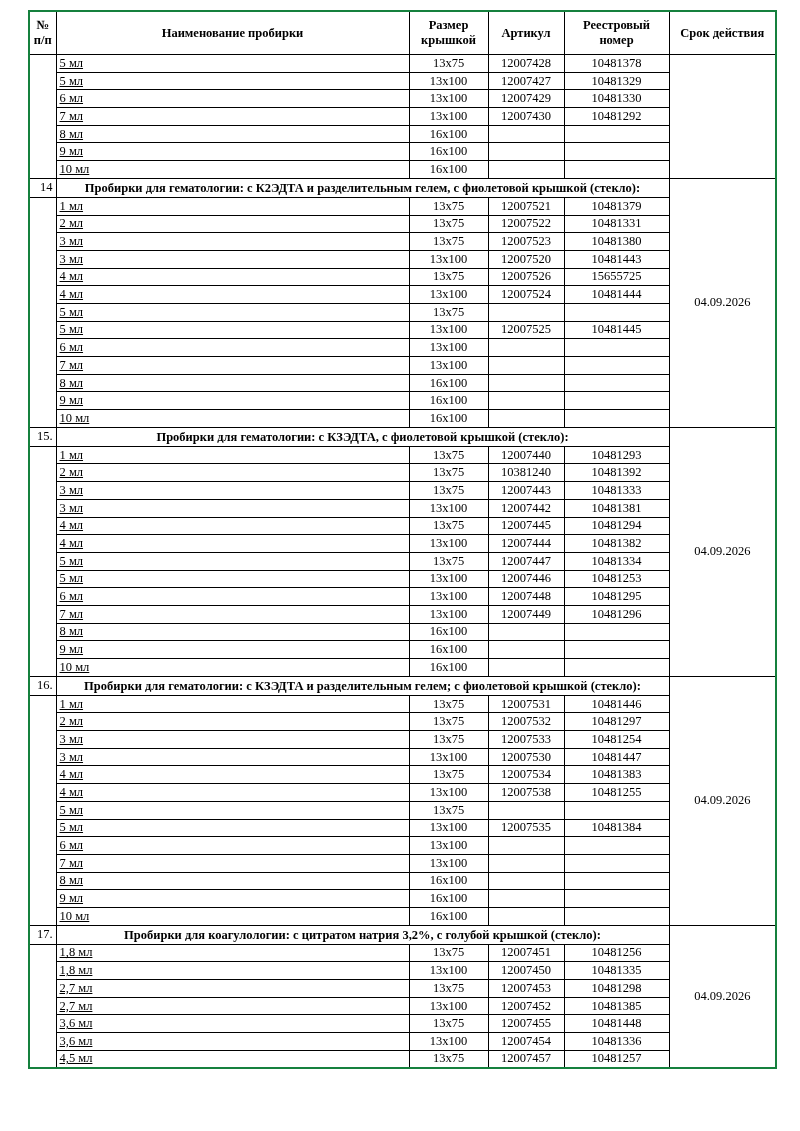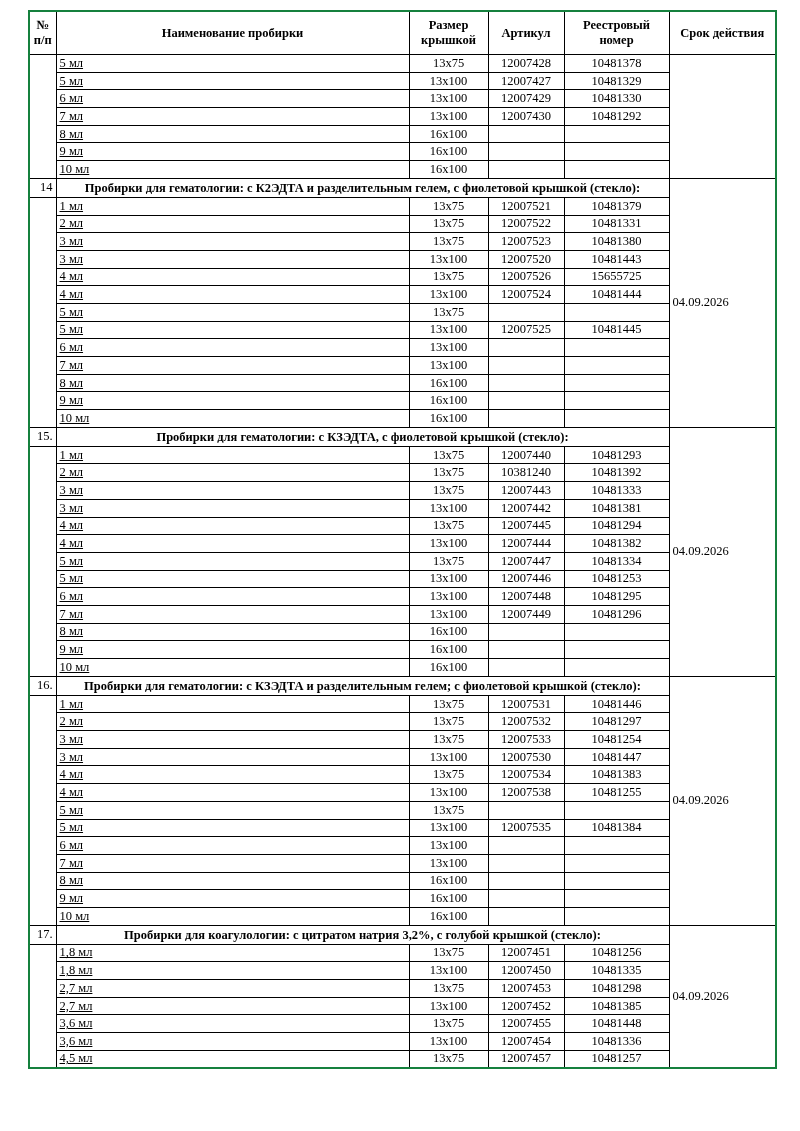--- a/index.html
+++ b/index.html
@@ -41,21 +41,21 @@
   td.c-center{text-align:center;}
   td.c-num{text-align:right;vertical-align:middle;}
   td.c-numempty{border-top:1px solid #000;}
   tr.section-row td.c-title{
     font-weight:bold;
     text-align:center;
     padding:1px 25px;
     line-height:16px;
   }
   td.c-date{
-    text-align:left;
+    text-align:center;
     vertical-align:middle;
     font-size:12.5px;
   }
 </style>
 </head>
 <body>
 
 <div class="page">
   <table class="tubes">
     <colgroup>

